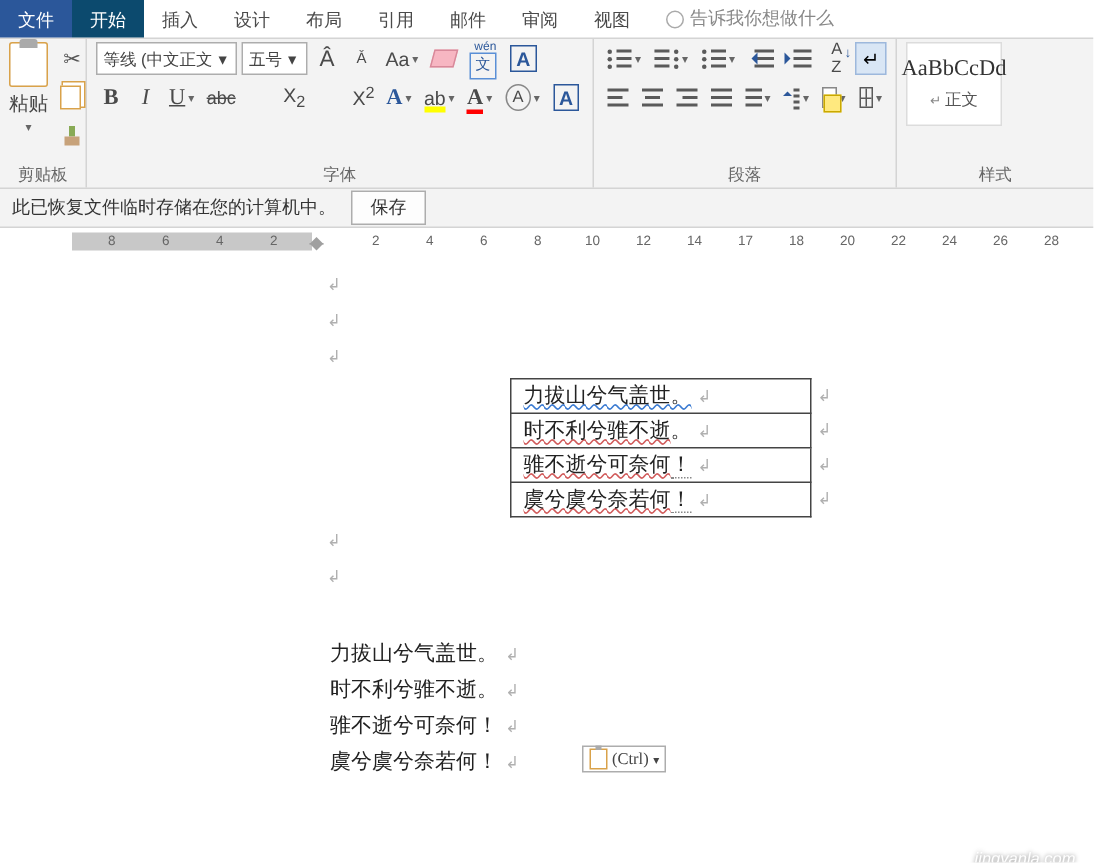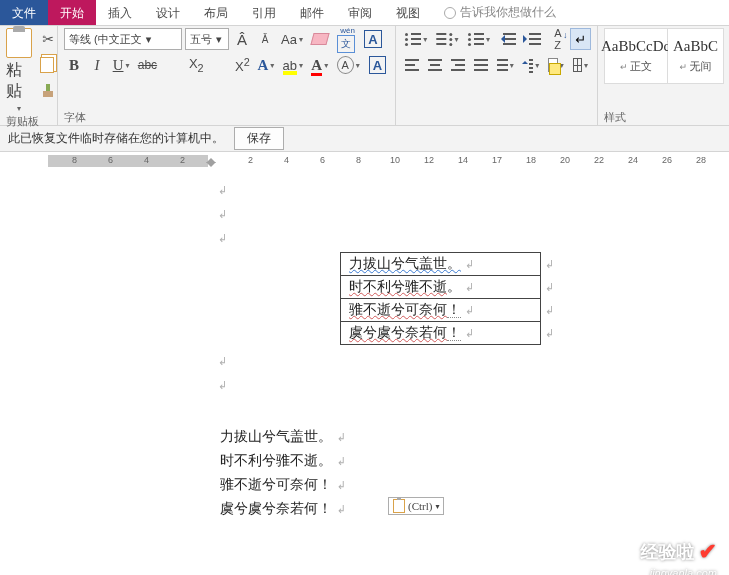--- a/index.html
+++ b/index.html
@@ -22,21 +22,21 @@
     align-items: stretch;
     border-bottom: 1px solid #d4d4d4;
   }
   .tab {
     padding: 0 12px;
     line-height: 26px;
     color: #4a4a4a;
     cursor: pointer;
   }
   .tab.file { background: #2b579a; color: #fff; }
-  .tab.active { background: #be185d; color: #fff; }
+  .tab.active { background: #0c4a6e; color: #fff; }
   .tell-me {
     display: flex;
     align-items: center;
     color: #888;
     gap: 4px;
     padding-left: 12px;
   }
   .bulb {
     width: 12px; height: 12px;
     border: 1px solid #aaa;
@@ -62,21 +62,21 @@
   }
   .group-rows {
     flex: 1;
     display: flex;
     flex-direction: column;
     gap: 4px;
   }
   .group-label {
     height: 16px;
     line-height: 16px;
-    text-align: left;
+    text-align: center;
     color: #666;
     font-size: 11px;
   }
   .row { display: flex; align-items: center; gap: 3px; }
   .btn {
     height: 22px;
     min-width: 20px;
     display: flex;
     align-items: center;
     justify-content: center;
@@ -323,21 +323,21 @@
   </div>
 </div>
 
 <div class="ribbon">
 
   <div class="group" style="width:58px">
     <div class="group-rows">
       <div class="clip-main">
         <div style="display:flex;flex-direction:column;align-items:center;gap:2px">
           <div class="paste-icon"></div>
-          <div style="font-size:16px;color:#444">粘贴</div>
+          <div style="font-size:13px;color:#444">粘贴</div>
           <div style="font-size:8px;color:#666">▾</div>
         </div>
         <div class="clip-sub">
           <div class="btn">
               <span class="scissors">✂</span>
             </div>
           <div class="btn">
               <span class="copy-icon"></span>
             </div>
           <div class="btn">
@@ -345,21 +345,21 @@
             </div>
         </div>
       </div>
     </div>
     <div class="group-label">剪贴板</div>
   </div>
 
   <div class="group" style="width:338px">
     <div class="group-rows">
       <div class="row">
-        <div class="sel" style="width:118px">
+        <div class="sel" style="width:94px">
           <span>等线 (中文正文</span>
             <span class="dd">▾</span>
         </div>
         <div class="sel" style="width:44px">
           <span>五号</span>
             <span class="dd">▾</span>
         </div>
         <div class="btn">
             <span class="aa-big">Â</span>
           </div>
@@ -489,32 +489,29 @@
         <div class="btn">
             <span class="shade-icon"></span>
             <span class="dd">▾</span>
           </div>
         <div class="btn">
             <span class="border-icon"></span>
             <span class="dd">▾</span>
           </div>
       </div>
     </div>
+    <div class="group-label">段落</div>
   </div>
 
   <div class="group" style="flex:1;border-right:none">
     <div class="group-rows">
       <div class="row" style="gap:0">
         <div class="style-item">
           <div class="style-prev">AaBbCcDd</div>
           <div style="margin-top:4px"><span style="color:#888;font-size:9px">↵ </span><span>正文</span></div>
-        </div>
-        <div class="style-item" style="border-left:none;width:56px">
-          <div class="style-prev">AaBbC</div>
-          <div style="margin-top:4px"><span style="color:#888;font-size:9px">↵ </span><span>无间</span></div>
         </div>
       </div>
     </div>
     <div class="group-label">样式</div>
   </div>
 </div>
 
 <div class="recover">
   <span>此已恢复文件临时存储在您的计算机中。</span>
   <button class="save-btn">保存</button>
@@ -584,19 +581,15 @@
     </div>
 
     <div class="pasteopt">
       <span class="clip"></span>
       <span>(Ctrl)</span>
       <span style="font-size:8px">▾</span>
     </div>
   </div>
 
   <div class="wm-wrap">
-    <div class="watermark">
-      <span>经验啦</span>
-      <span class="check">✔</span>
-    </div>
     <div class="wm-sub">jingyanla.com</div>
   </div>
 </div>
 
 </body></html>

